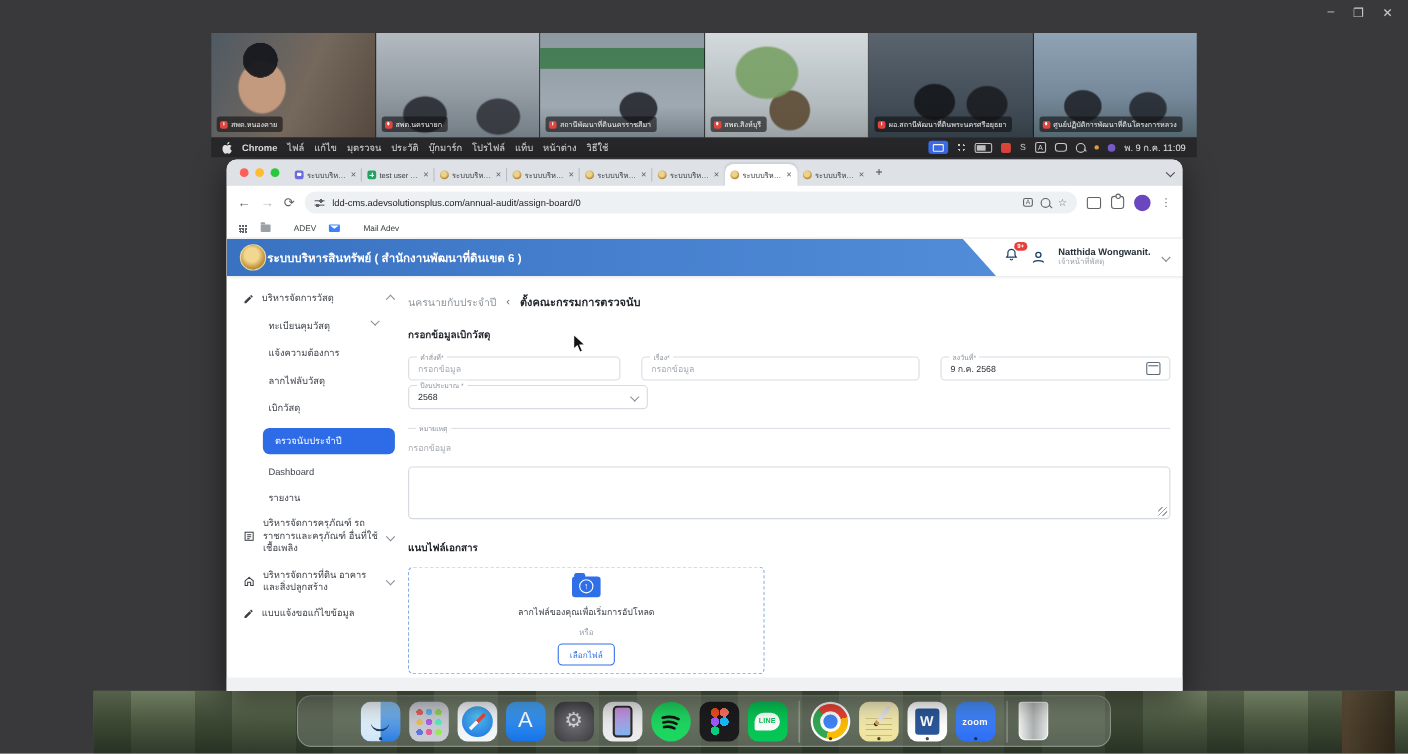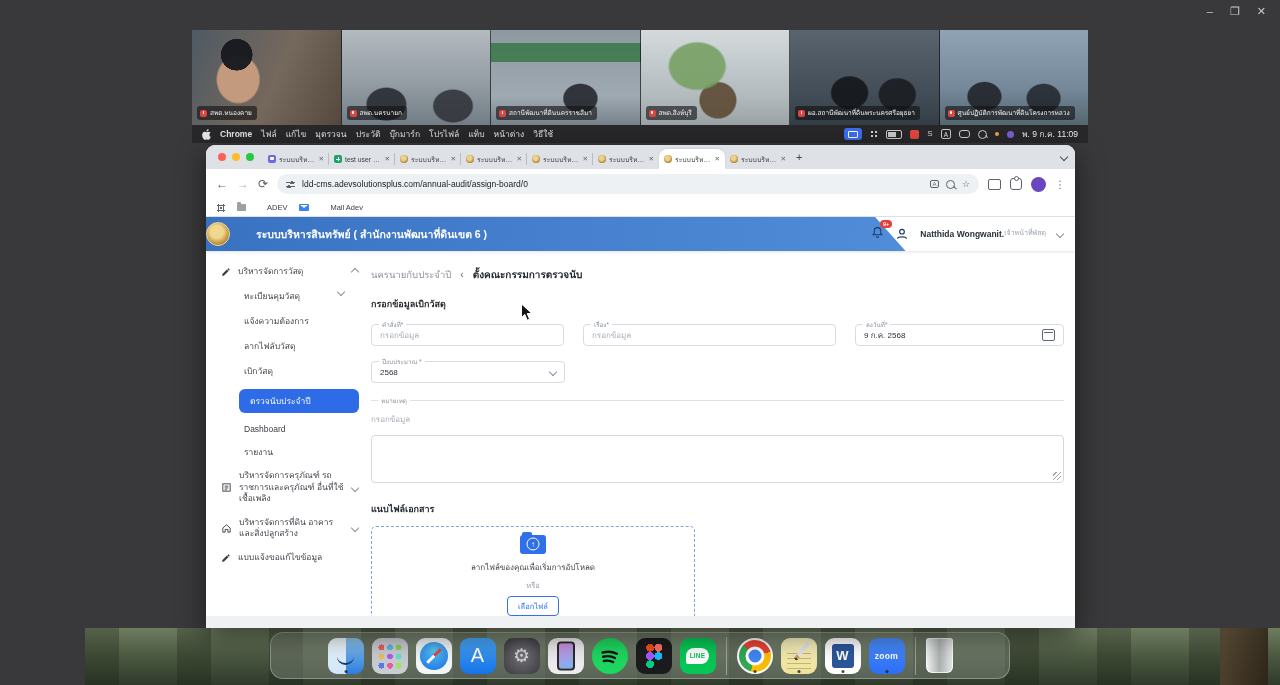--- a/index.html
+++ b/index.html
@@ -184,29 +184,29 @@
   .folder-ic::before{content:"";position:absolute;left:0;top:-2px;width:4px;height:2px;background:#9aa0a6;border-radius:1px 1px 0 0}
   .mail-ic{width:10px;height:7px;background:#3b82f6;border-radius:1px;position:relative}
   .mail-ic::before{content:"";position:absolute;left:1px;top:1px;border-left:4px solid transparent;
      border-right:4px solid transparent;border-top:3px solid #fff}
 
   
   .page{height:412px;position:relative;background:#fff}
   .page::after{content:"";position:absolute;left:0;right:0;bottom:0;height:13px;background:#f0f1f3}
   .appheader{height:34px;position:relative;background:#fff;box-shadow:0 1px 3px rgba(0,0,0,.12);z-index:3}
   .bluebar{position:absolute;inset:0;background:linear-gradient(95deg,#3a72c2,#5693de);
-           clip-path:polygon(0 0,77% 0,80.5% 100%,0 100%);display:flex;align-items:center;gap:26px;padding-left:0}
+           clip-path:polygon(0 0,77% 0,80.5% 100%,0 100%);display:flex;align-items:center;gap:1px;padding-left:12px}
   .logo{width:22px;height:22px;border-radius:50%;flex:none;border:1px solid #ead9a0;
         background:radial-gradient(circle at 45% 40%,#f2d88f 0 35%,#c89a45 62%,#7c5a1d)}
   .apptitle{color:#fff;font-weight:bold;font-size:10.5px;white-space:nowrap}
   .hdr-right{position:absolute;right:12px;top:0;height:100%;display:flex;align-items:center;gap:11px}
   .bellwrap{position:relative;cursor:pointer}
   .badge{position:absolute;top:-5px;right:-8px;background:#e43f3a;color:#fff;font-size:5.5px;
          border-radius:6px;padding:1px 3px;font-weight:bold}
-  .uinfo{display:flex;flex-direction:row;line-height:1.25;cursor:pointer}
+  .uinfo{display:flex;flex-direction:column;line-height:1.25;cursor:pointer}
   .uname{font-size:8.5px;font-weight:bold;color:#26303a}
   .urole{font-size:7px;color:#9aa2ac}
   .chev{width:5px;height:5px;border-right:1.4px solid #8a9099;border-bottom:1.4px solid #8a9099;
         transform:rotate(45deg);flex:none}
   .chev-up{transform:rotate(-135deg)}
 
   .pagebody{display:flex;height:378px}
   .sidebar{width:158px;flex:none;padding:15px 6px 0 15px;box-sizing:border-box;font-size:8.5px;color:#3a3f46}
   .sgroup{display:flex;align-items:center;gap:7px;margin-bottom:12px;cursor:pointer}
   .sgroup svg{flex:none}
@@ -224,21 +224,21 @@
   .sectitle{font-size:9px;font-weight:bold;margin-top:15px;color:#23282e}
   .frow{display:flex;gap:19px;margin-top:13px}
   .fld{position:relative;border:1px solid #d8dce2;border-radius:4px;height:22px;display:flex;
        align-items:center;padding:0 8px;box-sizing:border-box;background:#fff;cursor:text}
   .flabel{position:absolute;top:-5px;left:7px;background:#fff;padding:0 3px;font-size:6.3px;color:#8a919b;white-space:nowrap}
   .ph{font-size:8px;color:#a7adb5}
   .val{font-size:8px;color:#2b3138}
   .f-order{width:193px}.f-subject{width:253px}.f-date{flex:1}
   .cal{margin-left:auto;width:11px;height:10px;border:1.3px solid #5f6a76;border-radius:2px;position:relative;cursor:pointer}
   .cal::before{content:"";position:absolute;left:1px;right:1px;top:2px;height:1.2px;background:#5f6a76}
-  .f-year{width:194px;margin-top:15px;cursor:pointer}
+  .f-year{width:218px;margin-top:4px;cursor:pointer}
   .f-year .chev{margin-left:auto}
   .notewrap{margin-top:17px;border-top:1px solid #dde1e6;position:relative;padding-top:7px}
   .bigta{margin-top:9px;height:46px;border:1px solid #d4d9df;border-radius:4px;position:relative;cursor:text}
   .grip{position:absolute;right:2px;bottom:2px;width:8px;height:8px;cursor:nwse-resize;
         background:repeating-linear-gradient(135deg,transparent 0 2px,#9aa2ab 2px 3px)}
   .attach-h{margin-top:19px;font-size:9px;font-weight:bold;color:#23282e}
   .dropzone{margin-top:10px;width:322px;height:96px;border:1px dashed #7aa7e0;border-radius:5px;
             display:flex;flex-direction:column;align-items:center;justify-content:center;gap:5px}
   .folder{width:26px;height:19px;background:#2f6fe8;border-radius:3px;position:relative;margin-bottom:2px}
   .folder::before{content:"";position:absolute;left:2px;top:-3px;width:10px;height:4px;background:#2f6fe8;border-radius:2px 2px 0 0}

